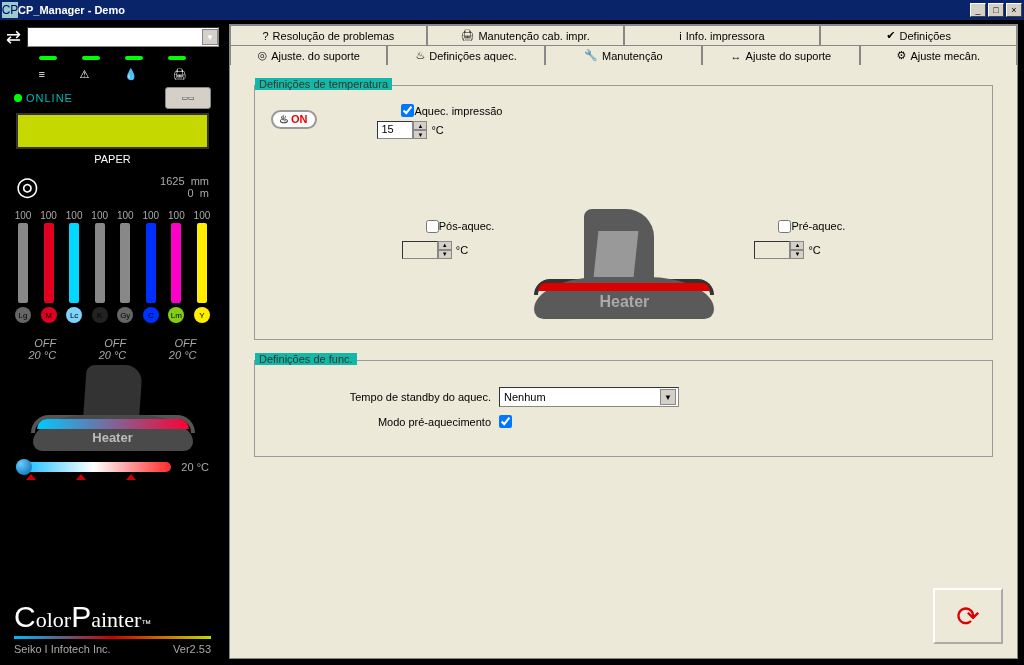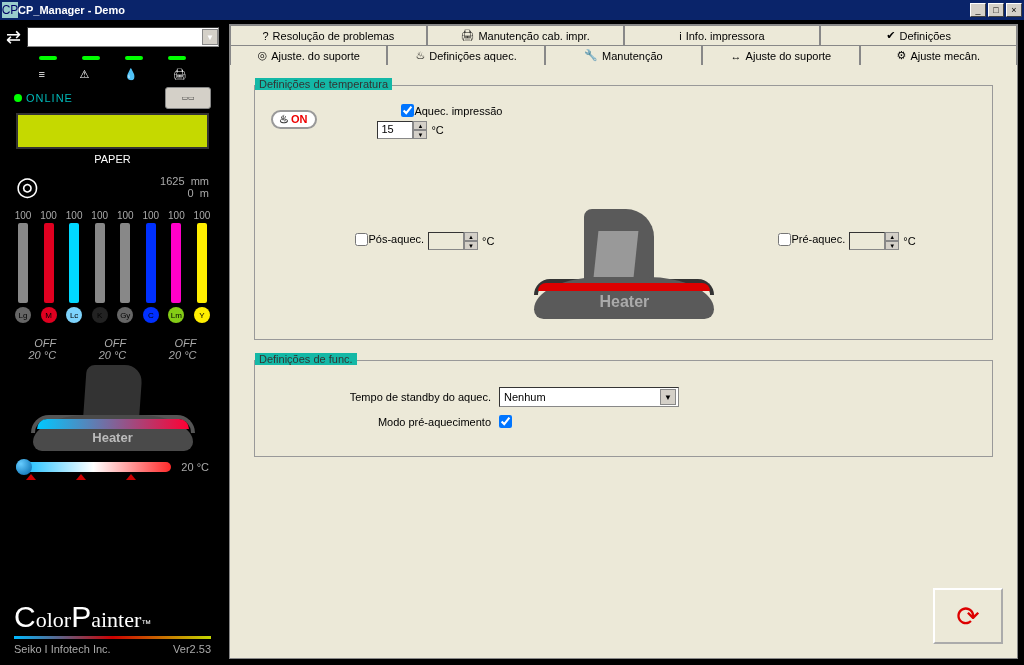--- a/index.html
+++ b/index.html
@@ -88,21 +88,21 @@
 .spin-btn{flex:1;background:#d4d0c8;border:1px solid #888;font-size:6px;display:flex;align-items:center;justify-content:center;}
 
 .diagram-center{position:relative;width:220px;height:160px;}
 .dc-body{position:absolute;bottom:30px;left:70px;width:70px;height:80px;background:#5a5a5a;border-radius:8px 28px 2px 2px;}
 .dc-inner{position:absolute;bottom:42px;left:82px;width:40px;height:46px;background:#999;transform:skewX(-6deg);}
 .dc-base{position:absolute;bottom:0;left:20px;right:20px;height:42px;background:#5a5a5a;border-radius:70px 70px 10px 10px / 34px 34px 10px 10px;}
 .dc-arc{position:absolute;bottom:28px;left:24px;right:24px;height:8px;background:#d00;border-radius:60px 60px 0 0;}
 .dc-arc2{position:absolute;bottom:24px;left:20px;right:20px;height:16px;border:4px solid #333;border-bottom:none;border-radius:80px 80px 0 0;}
 .dc-text{position:absolute;bottom:8px;left:0;right:0;text-align:center;color:#aaa;font-weight:bold;font-size:16px;}
 
-.side-field{display:flex;flex-direction:row;gap:4px;}
+.side-field{display:flex;flex-direction:column;gap:4px;}
 
 .func-row{display:flex;align-items:center;gap:8px;margin:8px 40px;}
 .func-label{width:180px;text-align:right;}
 .select-box{width:180px;height:20px;background:#fff;border:1px inset #888;display:flex;align-items:center;justify-content:space-between;padding:0 2px 0 4px;}
 
 .refresh-btn{position:absolute;bottom:14px;right:14px;width:70px;height:56px;background:#ece9d8;border:2px outset #fff;display:flex;align-items:center;justify-content:center;}
 .refresh-icon{font-size:28px;color:#d00;}
 </style>
 </head>
 <body>

